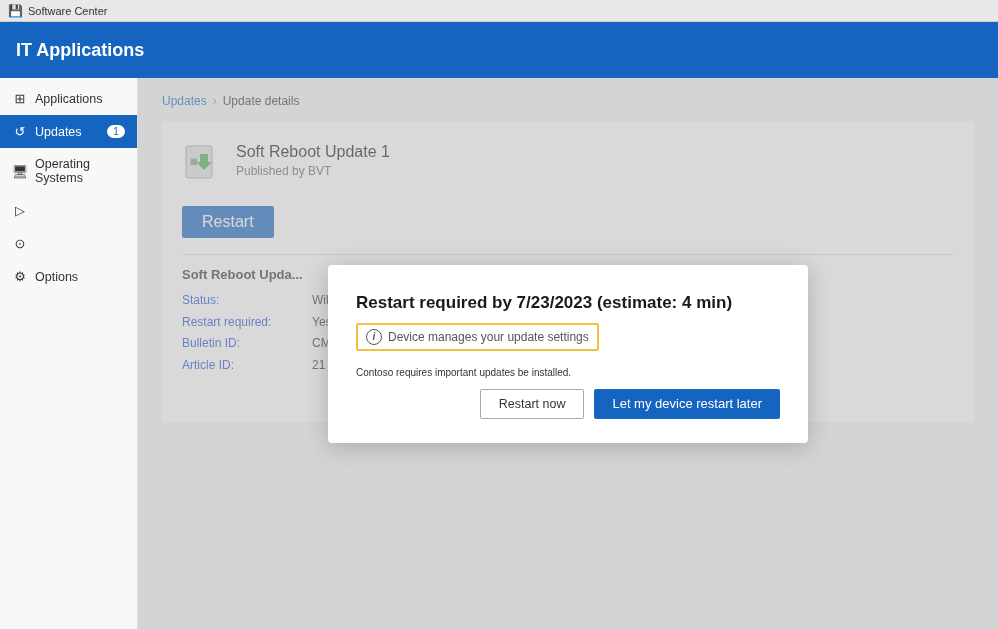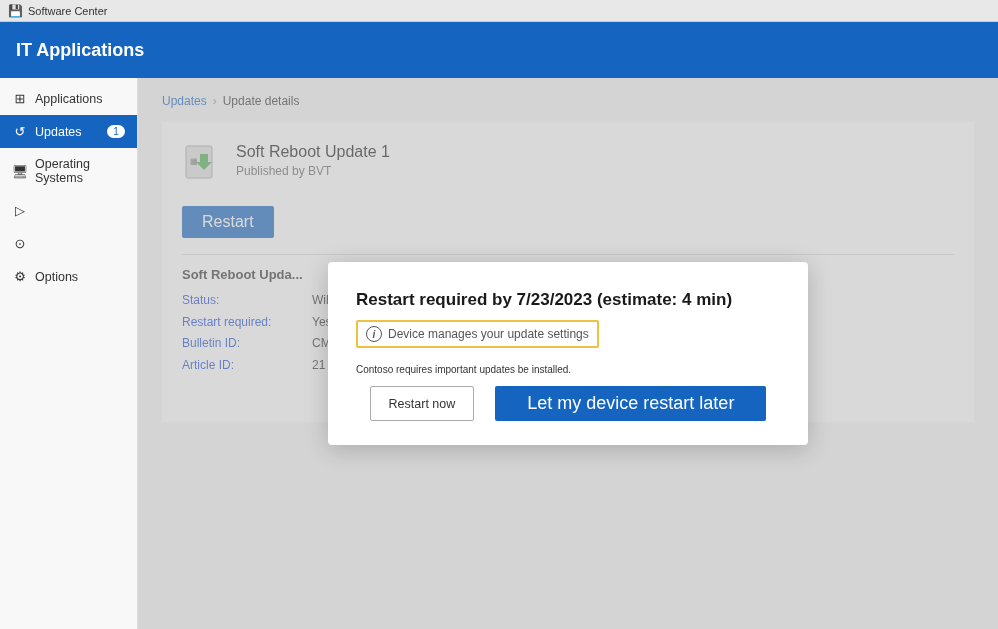--- a/index.html
+++ b/index.html
@@ -218,38 +218,38 @@
       flex-shrink: 0;
     }
     .dialog-body {
       font-size: 10px;
       color: #333;
       line-height: 1.6;
       margin-bottom: 8px;
     }
     .dialog-actions {
       display: flex;
-      gap: 21px;
-      justify-content: center;
+      gap: 10px;
+      justify-content: flex-end;
     }
     .btn-secondary {
       background: white;
       color: #333;
       border: 1px solid #aaa;
       padding: 7px 18px;
       font-size: 12.5px;
       cursor: pointer;
       border-radius: 2px;
     }
     .btn-primary {
       background: #1565c0;
       color: white;
       border: none;
-      padding: 7px 32px;
-      font-size: 18px;
+      padding: 7px 18px;
+      font-size: 13px;
       cursor: pointer;
       border-radius: 2px;
     }
   </style>
 </head>
 <body>
 
 <div class="title-bar">
   <span class="title-bar-icon">💾</span>
   <span>Software Center</span>

